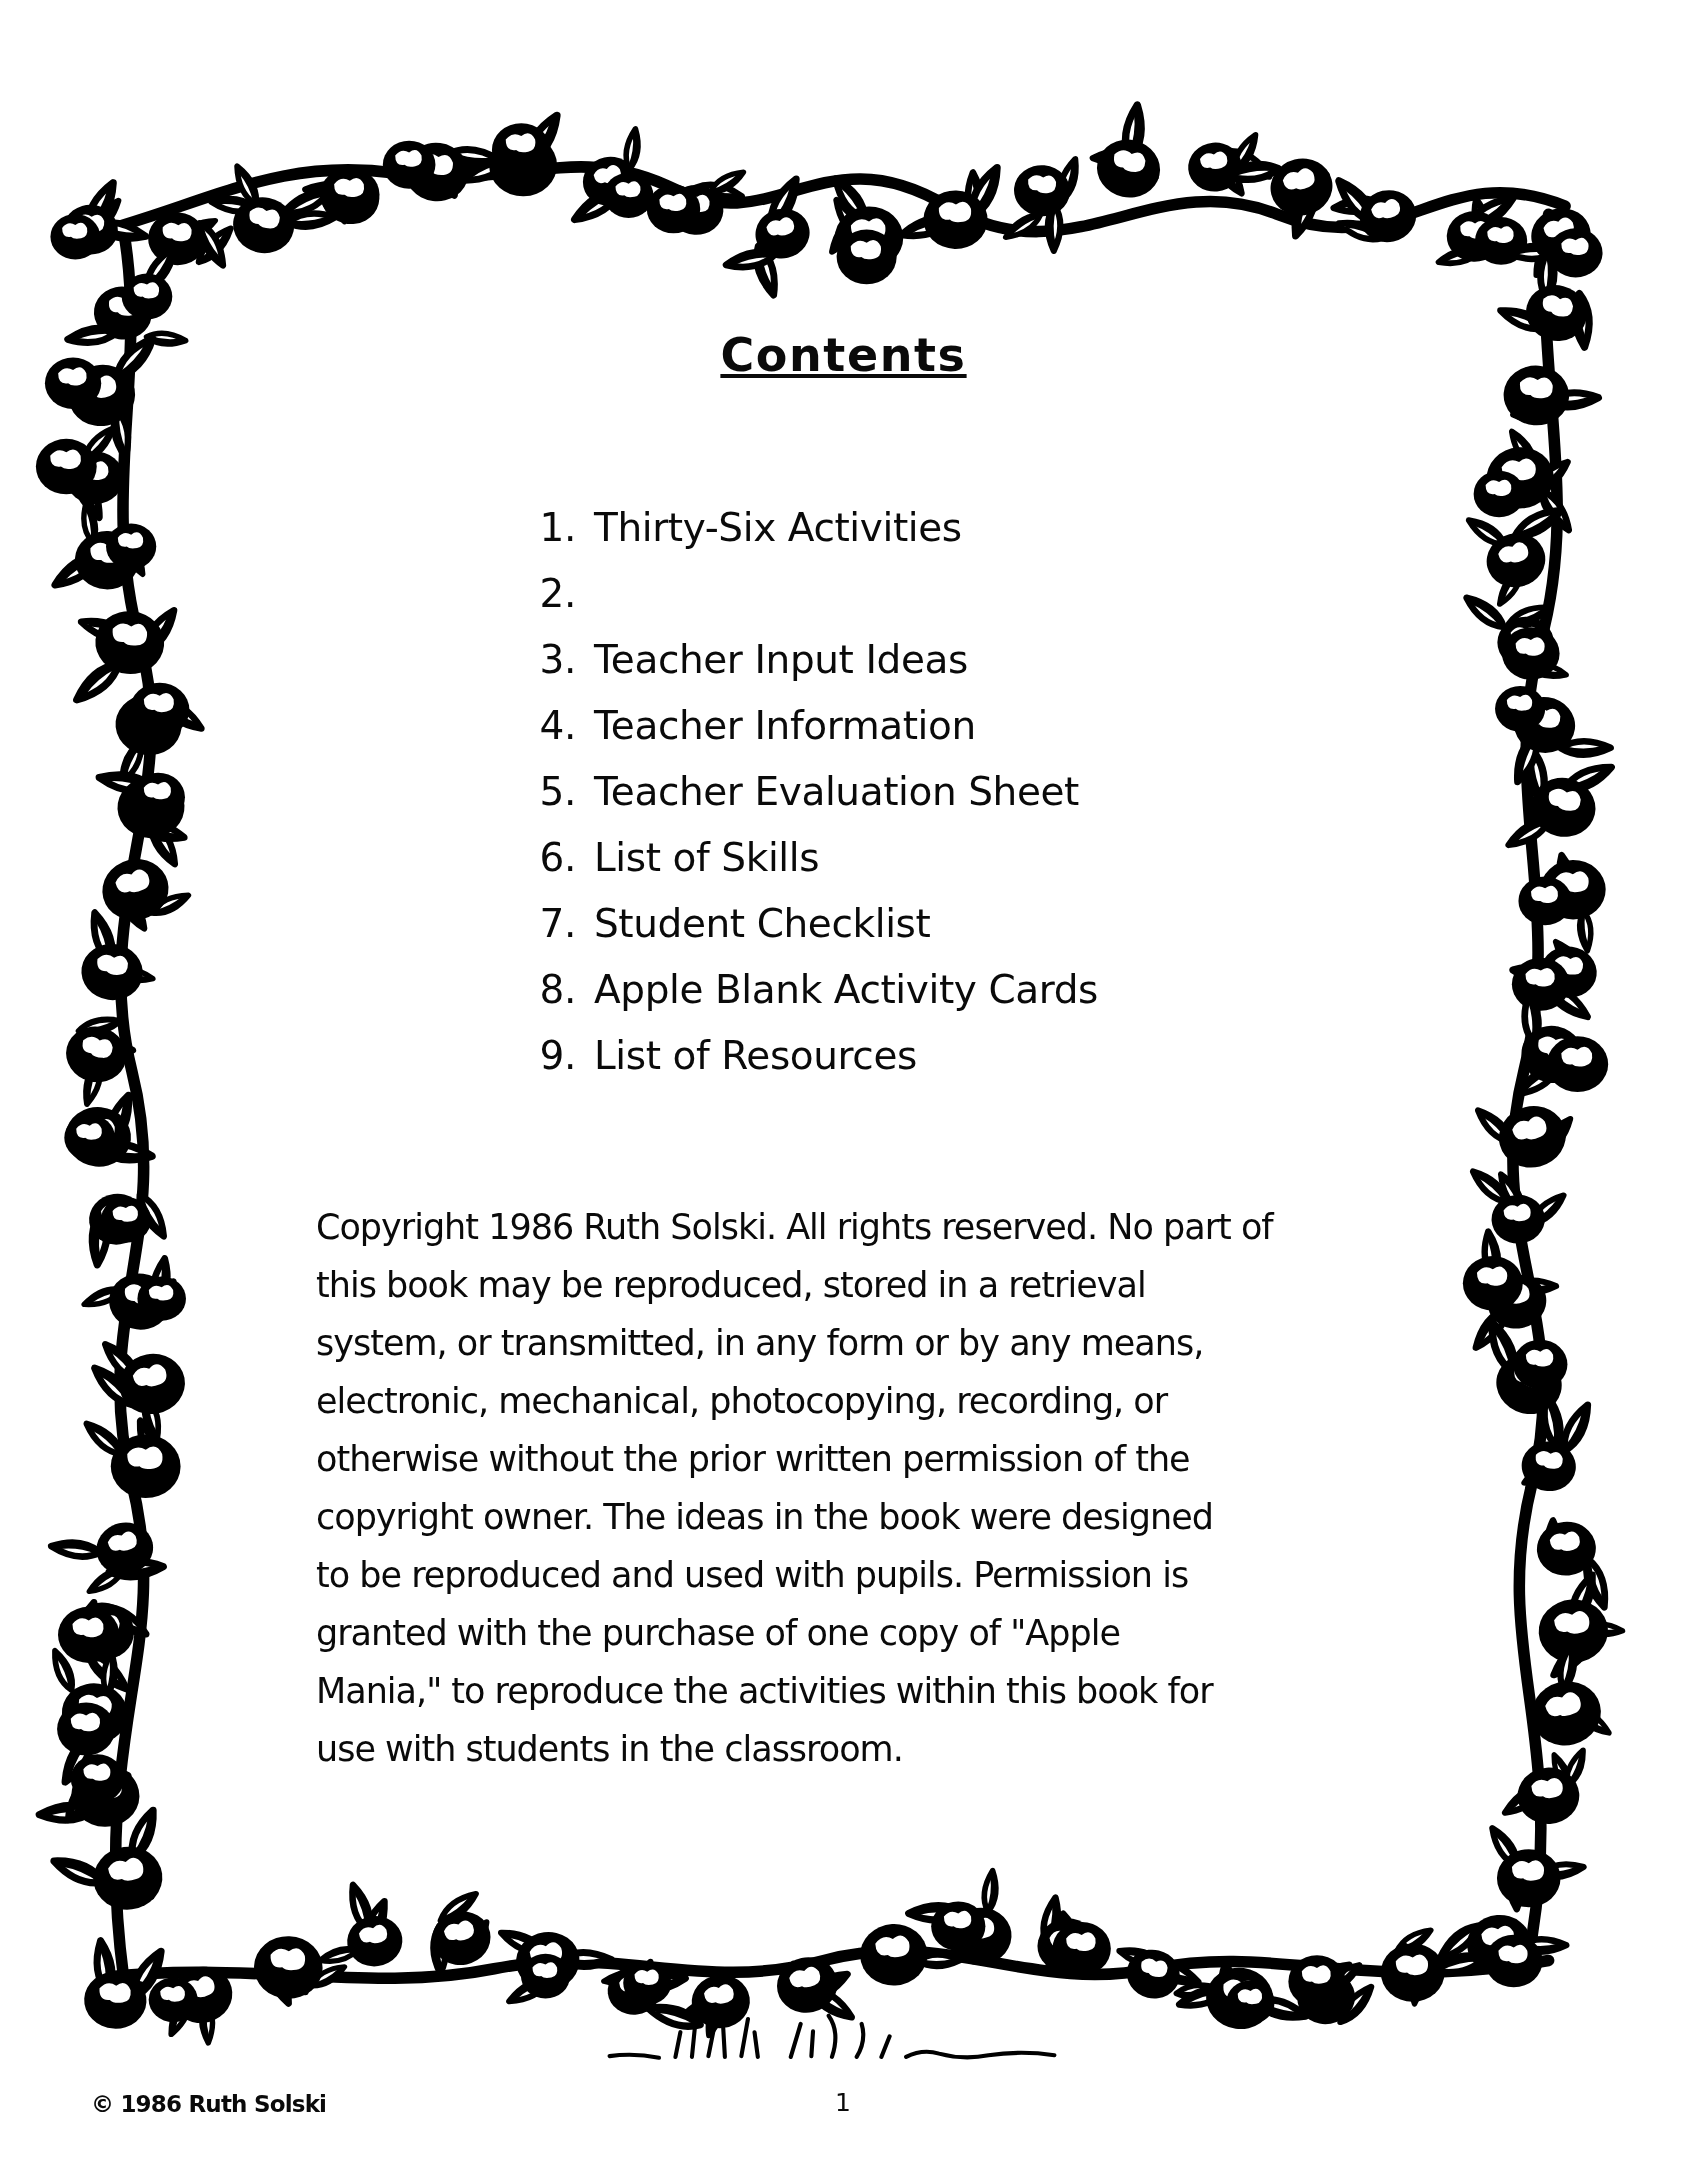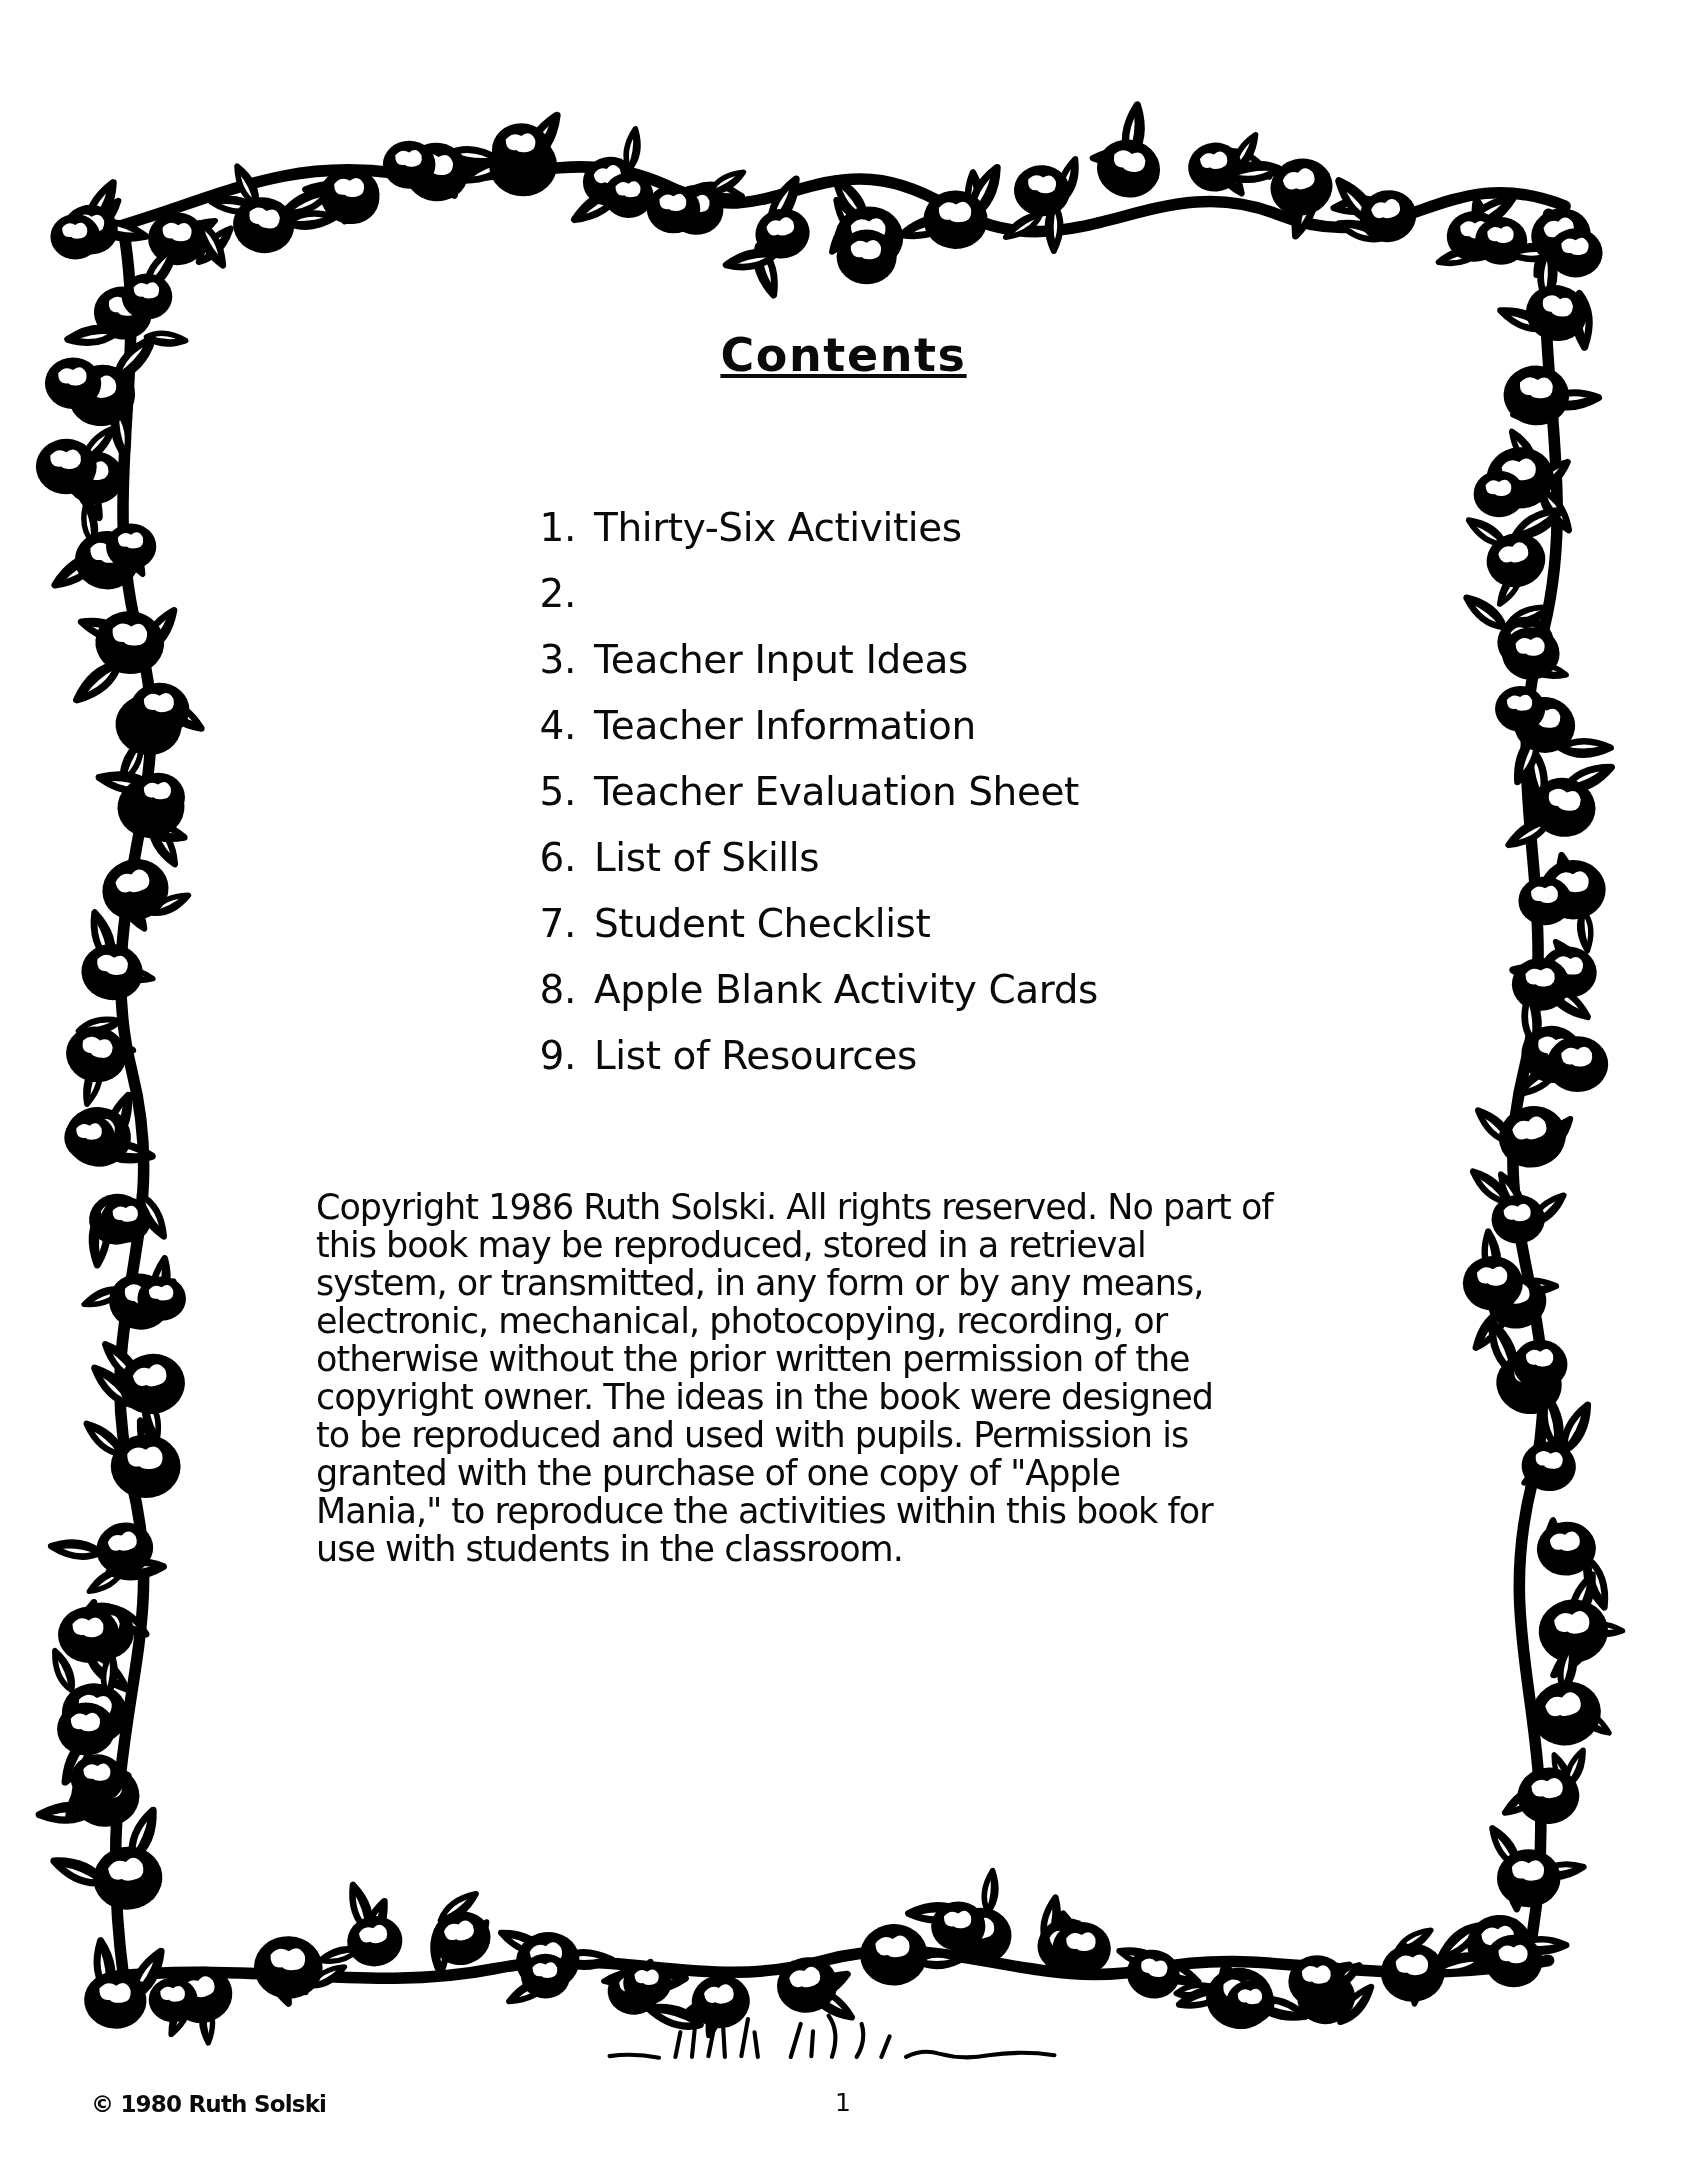--- a/index.html
+++ b/index.html
@@ -9,21 +9,21 @@
   .title { position:absolute; left:0; width:1687px; top:328px; text-align:center;
            font-family:"DejaVu Sans", sans-serif; font-weight:bold; font-size:46px;
            letter-spacing:1.6px; margin:0;text-decoration:underline; }
   .toc { position:absolute; left:512px; top:504px; margin:0; padding:0; list-style:none; }
   .toc li { height:66px; line-height:48px; font-size:39px; white-space:nowrap;
             display:flex; letter-spacing:-0.4px; }
   .toc .num { width:64px; text-align:right; padding-right:18px; box-sizing:content-box; }
   .toc .label { }
   .copyright { position:absolute; left:316px; top:1188px; width:1071px; margin:0;
                font-size:35px; line-height:38px; letter-spacing:-1px; }
-  .copyright span { display:block; white-space:nowrap; }
+  .copyright span { display:block; white-space:nowrap;margin-top:20px; }
   .footer-left { position:absolute; left:91px; top:2091px; font-size:23px; font-weight:bold;
                  letter-spacing:-0.8px; }
   .footer-page { position:absolute; left:835px; top:2088px; font-size:25px; }
 </style>
 </head>
 <body>
 
 <svg id="border-art" viewBox="0 0 2048 2650" xmlns="http://www.w3.org/2000/svg">
   <defs>
     <g id="apple">
@@ -439,15 +439,15 @@
   <span>system, or transmitted, in any form or by any means,</span>
   <span>electronic, mechanical, photocopying, recording, or</span>
   <span>otherwise without the prior written permission of the</span>
   <span>copyright owner. The ideas in the book were designed</span>
   <span>to be reproduced and used with pupils. Permission is</span>
   <span>granted with the purchase of one copy of "Apple</span>
   <span>Mania," to reproduce the activities within this book for</span>
   <span>use with students in the classroom.</span>
 </p>
 
-<div class="footer-left">© 1980 Ruth Solski</div>
+<div class="footer-left">© 1986 Ruth Solski</div>
 <div class="footer-page">1</div>
 
 
 </body></html>

